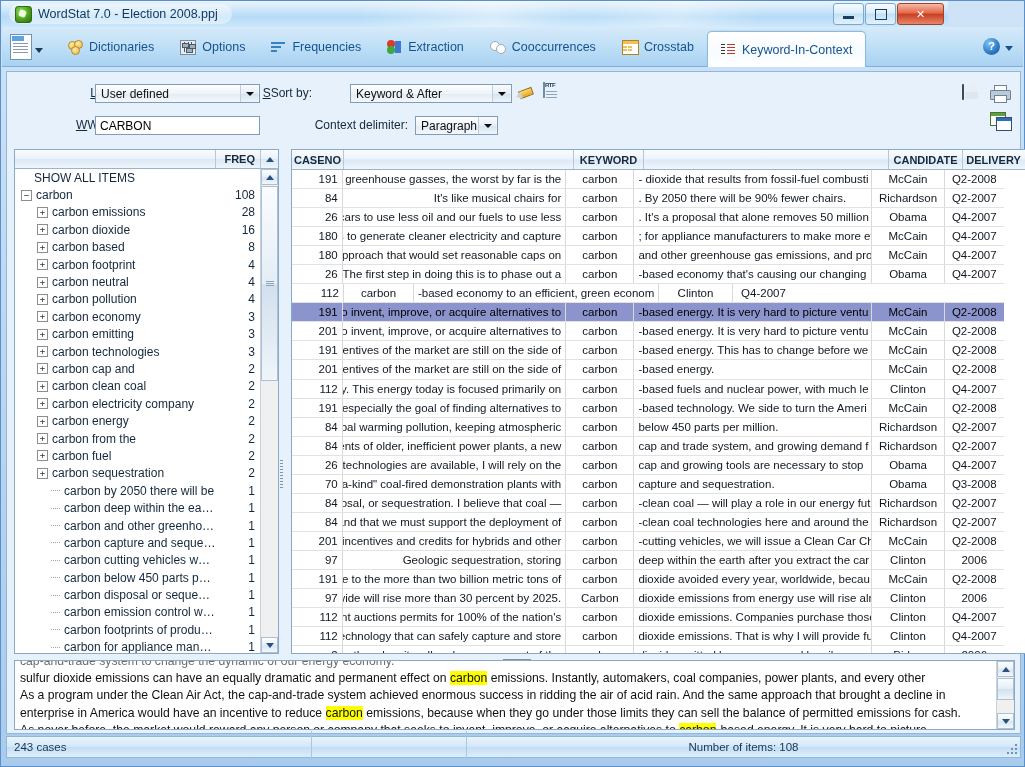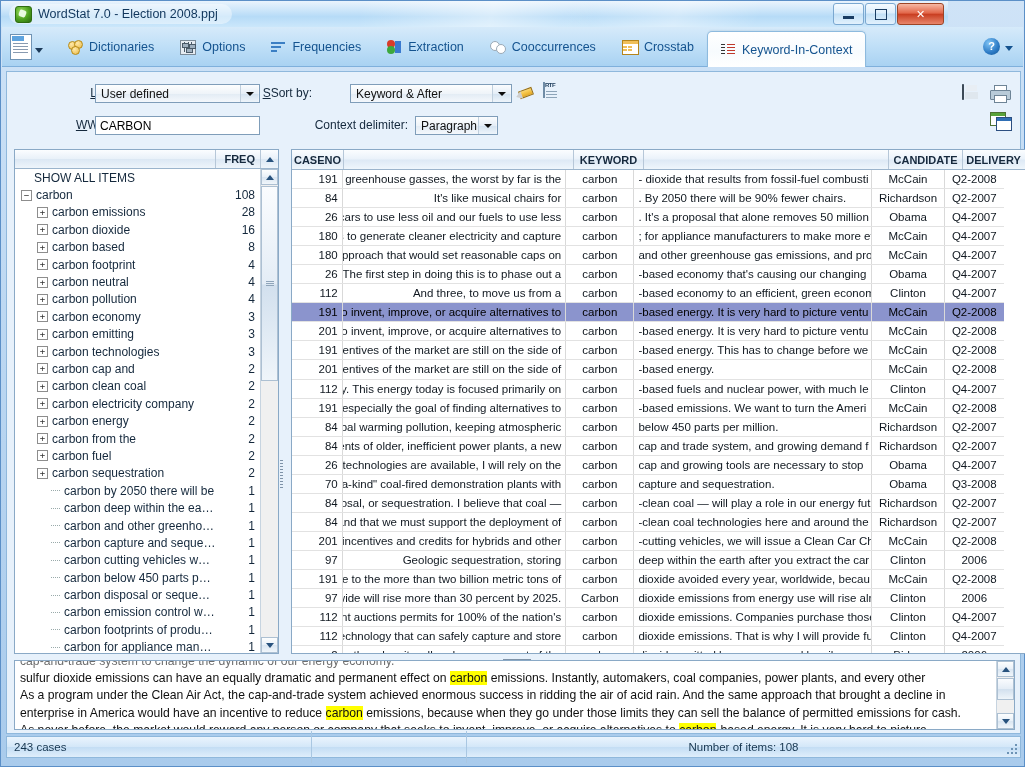--- a/index.html
+++ b/index.html
@@ -696,21 +696,20 @@
           <div class="grow">
             <div class="gc caseno">26</div>
             <div class="gc before">The first step in doing this is to phase out a</div>
             <div class="gc keyword">carbon</div>
             <div class="gc after">-based economy that's causing our changing</div>
             <div class="gc candidate">Obama</div>
             <div class="gc delivery">Q4-2007</div>
           </div>
           <div class="grow">
             <div class="gc caseno">112</div>
-            <div class="gc before">And three, to move us from a</div>
             <div class="gc keyword">carbon</div>
             <div class="gc after">-based economy to an efficient, green econom</div>
             <div class="gc candidate">Clinton</div>
             <div class="gc delivery">Q4-2007</div>
           </div>
           <div class="grow sel">
             <div class="gc caseno">191</div>
             <div class="gc before">ks to invent, improve, or acquire alternatives to</div>
             <div class="gc keyword">carbon</div>
             <div class="gc after">-based energy. It is very hard to picture ventu</div>
@@ -746,21 +745,21 @@
             <div class="gc before">rgy. This energy today is focused primarily on</div>
             <div class="gc keyword">carbon</div>
             <div class="gc after">-based fuels and nuclear power, with much le</div>
             <div class="gc candidate">Clinton</div>
             <div class="gc delivery">Q4-2007</div>
           </div>
           <div class="grow">
             <div class="gc caseno">191</div>
             <div class="gc before">nd especially the goal of finding alternatives to</div>
             <div class="gc keyword">carbon</div>
-            <div class="gc after">-based emissions. We want to turn the Ameri</div>
+            <div class="gc after">-based technology. We side to turn the Ameri</div>
             <div class="gc candidate">McCain</div>
             <div class="gc delivery">Q2-2008</div>
           </div>
           <div class="grow">
             <div class="gc caseno">84</div>
             <div class="gc before">global warming pollution, keeping atmospheric</div>
             <div class="gc keyword">carbon</div>
             <div class="gc after">below 450 parts per million.</div>
             <div class="gc candidate">Richardson</div>
             <div class="gc delivery">Q2-2007</div>

